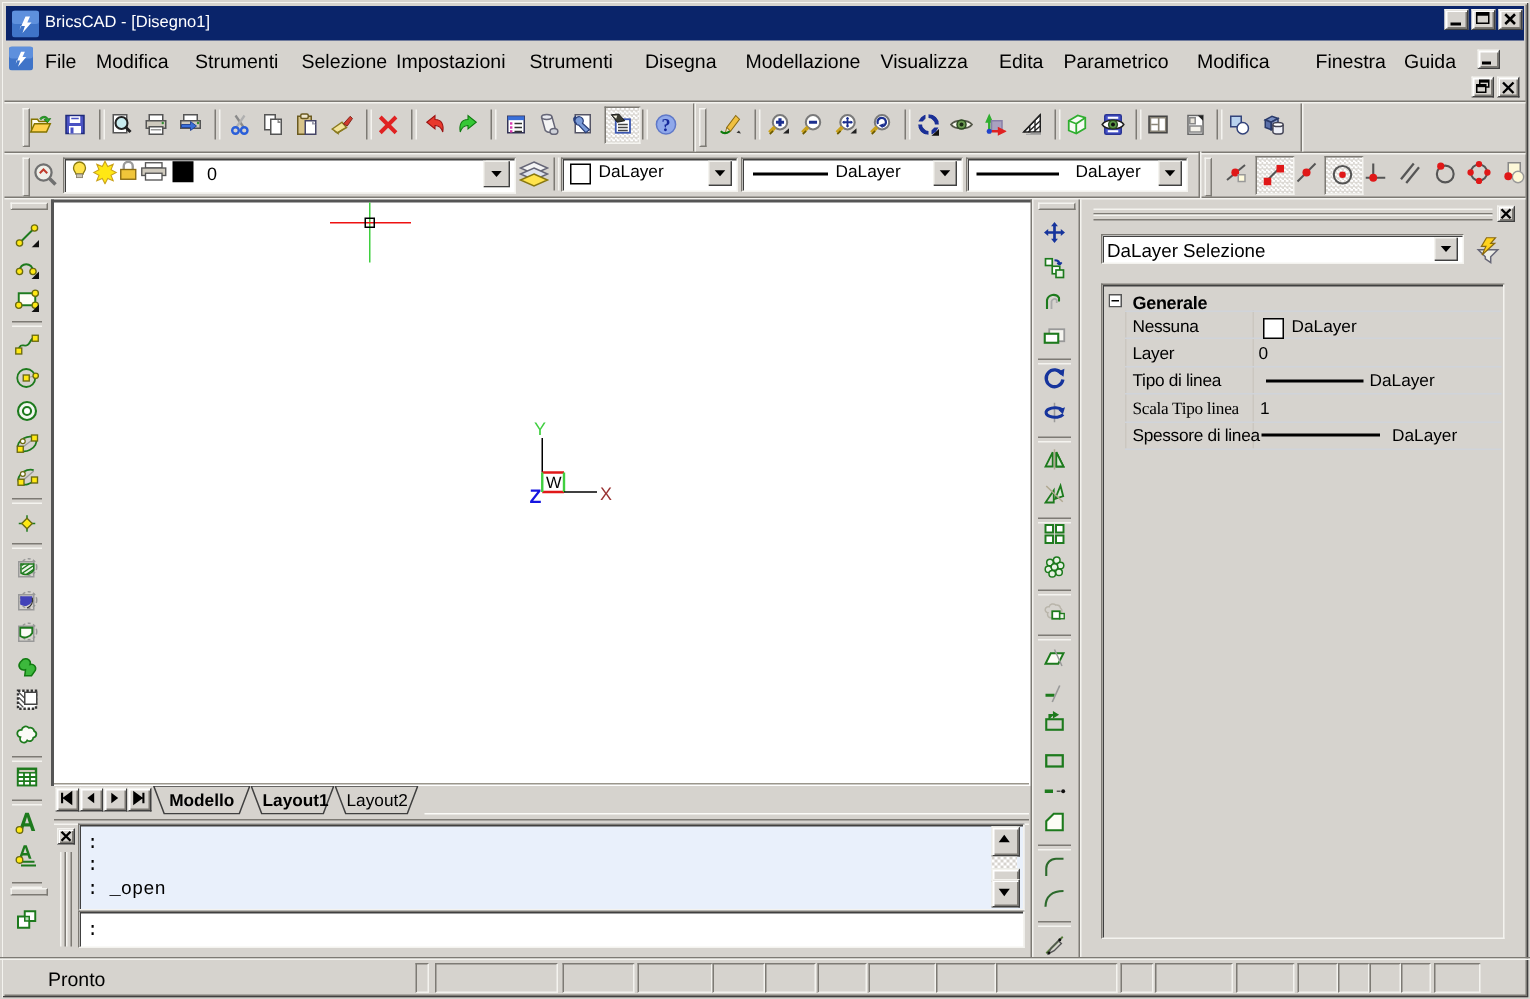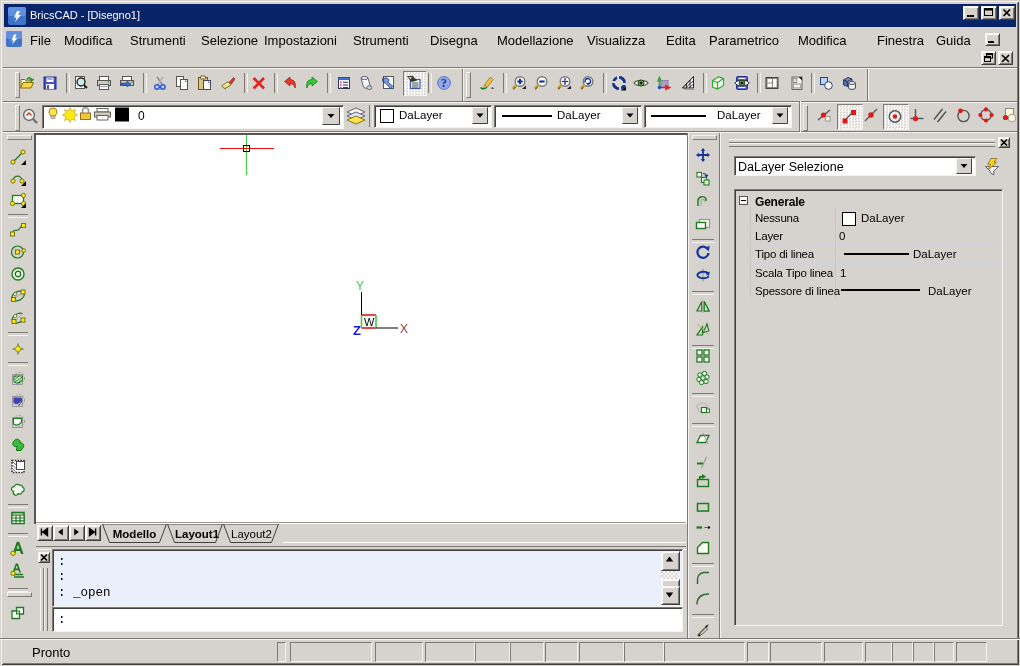--- a/index.html
+++ b/index.html
@@ -838,21 +838,21 @@
 <div class="abs" style="left:835px;top:207px;width:1px;height:92px;background:#cbc7c0;"></div>
 <div class="abs" style="left:750px;top:207px;width:251px;height:1px;background:#d0d4da;"></div>
 <div class="abs" style="left:750px;top:225.4px;width:251px;height:1px;background:#d0d4da;"></div>
 <div class="abs" style="left:750px;top:243.8px;width:251px;height:1px;background:#d0d4da;"></div>
 <div class="abs" style="left:750px;top:262.2px;width:251px;height:1px;background:#d0d4da;"></div>
 <div class="abs" style="left:750px;top:280.6px;width:251px;height:1px;background:#d0d4da;"></div>
 <div class="abs" style="left:750px;top:299px;width:251px;height:1px;background:#d0d4da;"></div>
 <div class="abs txt" style="left:755px;top:211.5px;width:80px;height:13px;font-size:11.5px;letter-spacing:-0.2px;">Nessuna</div>
 <div class="abs txt" style="left:755px;top:230px;width:80px;height:13px;font-size:11.5px;letter-spacing:-0.2px;">Layer</div>
 <div class="abs txt" style="left:755px;top:248.4px;width:80px;height:13px;font-size:11.5px;letter-spacing:-0.2px;">Tipo di linea</div>
-<div class="abs txt" style="left:755px;top:266.8px;width:80px;height:13px;font-size:11.5px;letter-spacing:-0.2px;">Scala Tipo linea</div>
+<div class="abs txt" style="left:755px;top:266.8px;width:80px;height:13px;font-size:11.5px;letter-spacing:-0.2px;font-family:Liberation Serif, serif;">Scala Tipo linea</div>
 <div class="abs txt" style="left:755px;top:285.2px;width:80px;height:13px;font-size:11.5px;letter-spacing:-0.2px;">Spessore di linea</div>
 <div class="abs" style="left:842px;top:212px;width:12px;height:12px;background:#fff;border:1px solid #000;"></div>
 <div class="abs txt" style="left:861px;top:212px;width:60px;height:13px;font-size:11.5px;">DaLayer</div>
 <div class="abs txt" style="left:839px;top:230px;width:20px;height:13px;font-size:11.5px;">0</div>
 <div class="abs" style="left:844px;top:253px;width:65px;height:1.5px;background:#000;"></div>
 <div class="abs txt" style="left:913px;top:248.4px;width:60px;height:13px;font-size:11.5px;">DaLayer</div>
 <div class="abs txt" style="left:840px;top:266.8px;width:20px;height:13px;font-size:11.5px;">1</div>
 <div class="abs" style="left:841px;top:288.5px;width:79px;height:2px;background:#000;"></div>
 <div class="abs txt" style="left:928px;top:285.2px;width:60px;height:13px;font-size:11.5px;">DaLayer</div>
 <div class="abs btn" style="left:37px;top:525px;width:14px;height:14px;">

